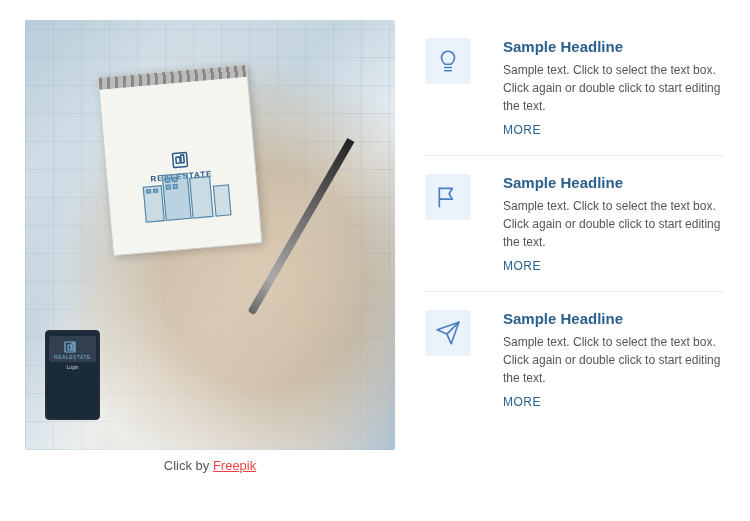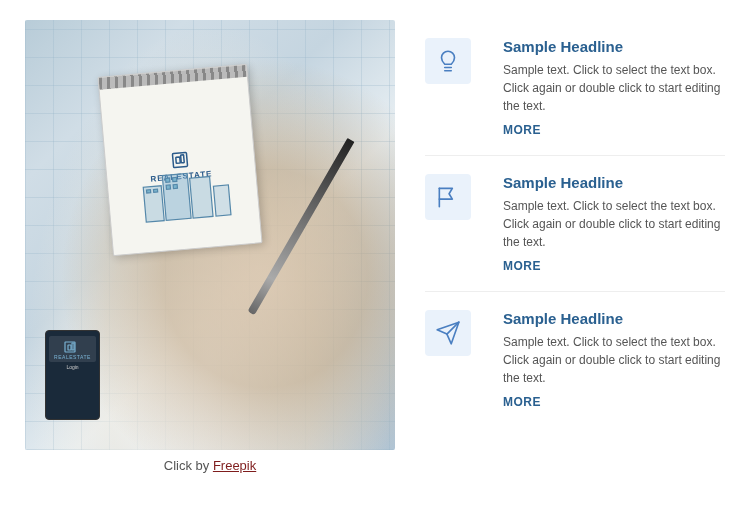--- a/index.html
+++ b/index.html
@@ -181,21 +181,21 @@
 
     .image-caption {
       margin-top: 8px;
       text-align: center;
       font-size: 13px;
       color: #555;
       font-family: Arial, sans-serif;
     }
 
     .image-caption a {
-      color: #7f1d1d;
+      color: #ef4444;
       text-decoration: underline;
       margin-top: 19px;
     }
 
     .right-features {
       flex: 1;
       display: flex;
       flex-direction: column;
       gap: 0;
     }
@@ -253,21 +253,21 @@
       color: #555;
       line-height: 1.5;
       font-family: Liberation Sans, sans-serif;
     }
 
     .feature-more {
       font-size: 12px;
       color: #2a6090;
       letter-spacing: 0.5px;
       font-family: Arial, sans-serif;
-      font-weight: 700;
+      font-weight: 400;
       text-transform: uppercase;
       cursor: pointer;
       margin-top: 2px;
     }
   </style>
 </head>
 <body>
 
 <div class="main-content">
 

